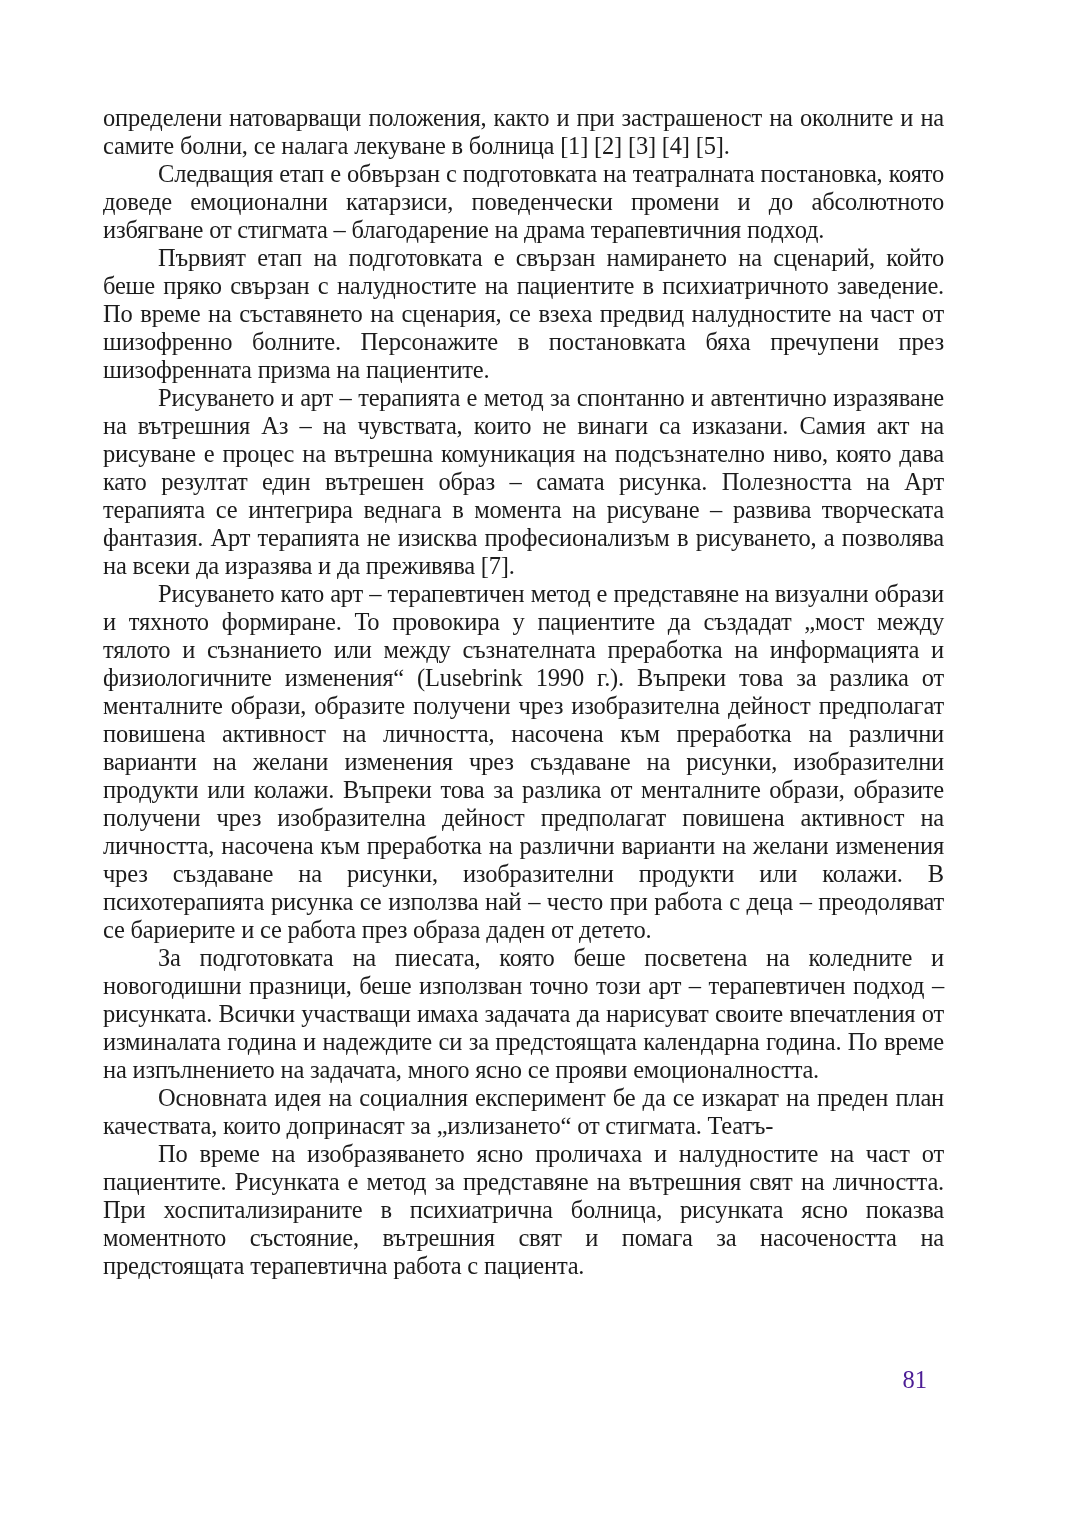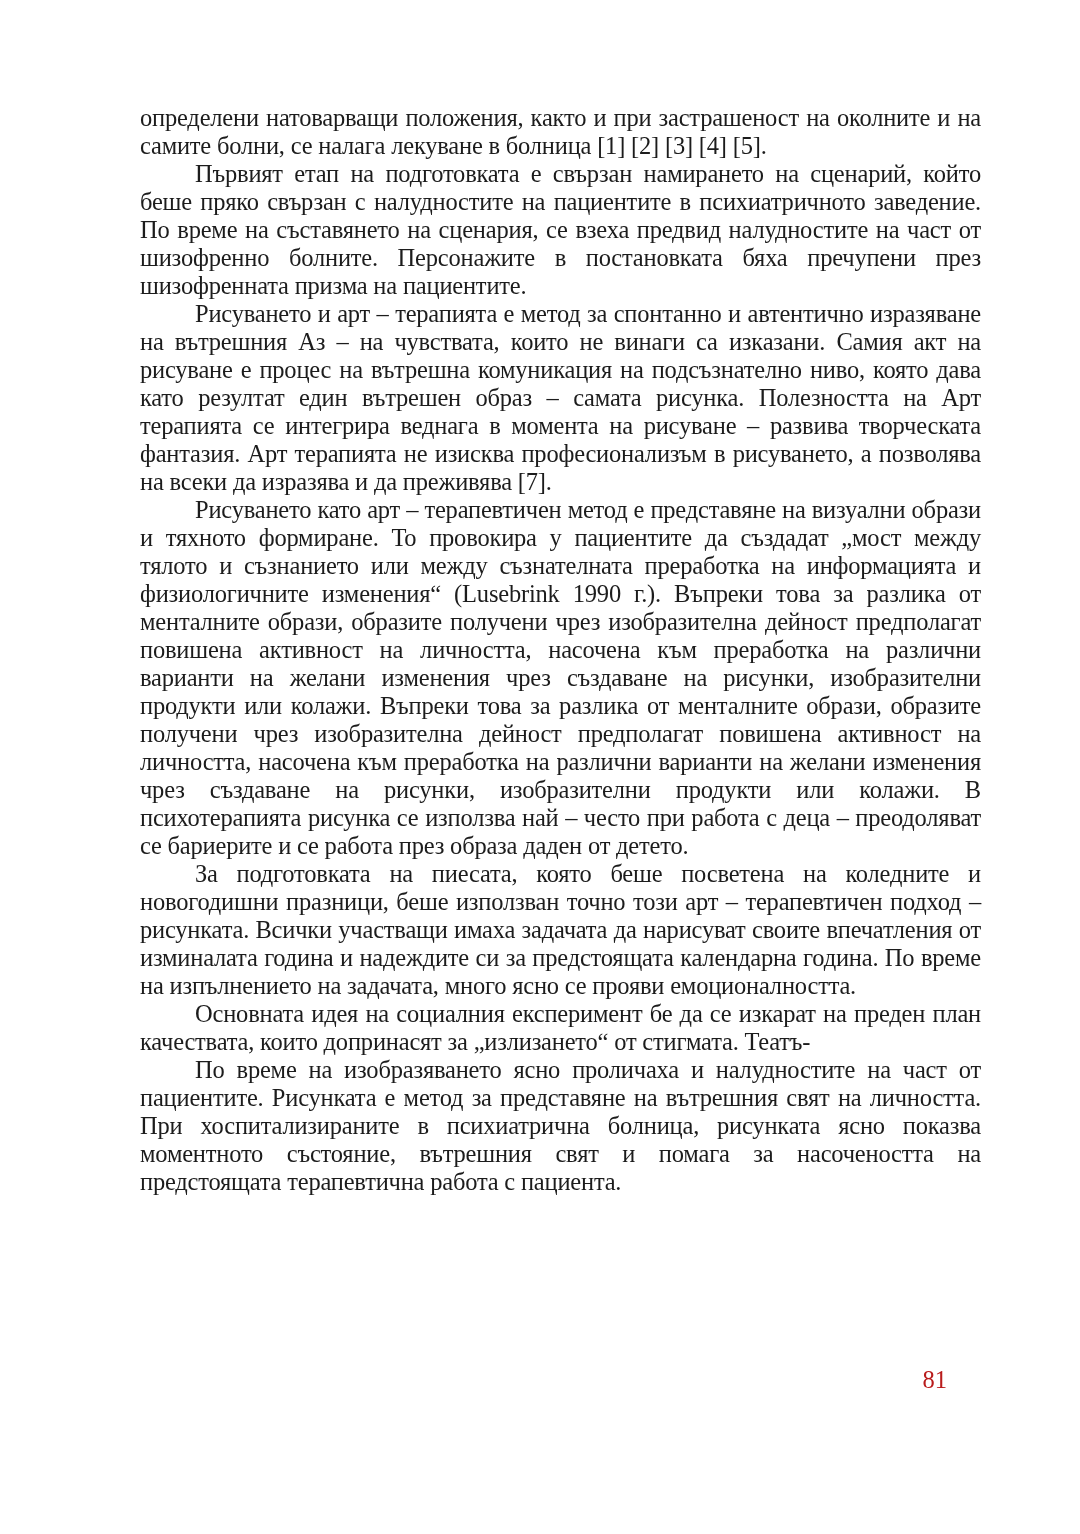--- a/index.html
+++ b/index.html
@@ -12,21 +12,20 @@
     height: 1534px;
     position: relative;
     font-family: "Liberation Serif", "DejaVu Serif", serif;
     color: #1c1c1c;
     overflow: hidden;
   }
   .page {
     position: absolute;
     inset: 0;
     background: #ffffff;
-    margin-left: 37px;
   }
   .text-block {
     position: absolute;
     left: 103px;
     top: 104px;
     width: 841px;
     font-size: 24.5px;
     line-height: 28px;
     text-align: justify;
     letter-spacing: -0.2px;
@@ -36,32 +35,33 @@
     padding: 0;
     text-indent: 55px;
     hyphens: auto;
   }
   .text-block p.continuation {
     text-indent: 0;
   }
   .page-number {
     position: absolute;
     top: 1366px;
-    right: 133px;
+    right: 153px;
     font-size: 24.5px;
     line-height: 28px;
-    color: #b91c1c;
+    color: #4c1d95;
   }
 </style>
 </head>
 <body>
 
 <div class="page">
   <div class="text-block">
     <p class="continuation">определени натоварващи положения, както и при застрашеност на околните и на самите болни, се налага лекуване в болница [1] [2] [3] [4] [5].</p>
+    <p>Следващия етап е обвързан с подготовката на театралната постановка, която доведе емоционални катарзиси, поведенчески промени и до абсолютното избягване от стигмата – благодарение на драма терапевтичния подход.</p>
     <p>Първият етап на подготовката е свързан намирането на сценарий, който беше пряко свързан с налудностите на пациентите в психиатричното заведение. По време на съставянето на сценария, се взеха предвид налудностите на част от шизофренно болните. Персонажите в постановката бяха пречупени през шизофренната призма на пациентите.</p>
     <p>Рисуването и арт – терапията е метод за спонтанно и автентично изразяване на вътрешния Аз – на чувствата, които не винаги са изказани. Самия акт на рисуване е процес на вътрешна комуникация на подсъзнателно ниво, която дава като резултат един вътрешен образ – самата рисунка. Полезността на Арт терапията се интегрира веднага в момента на рисуване – развива творческата фантазия. Арт терапията не изисква професионализъм в рисуването, а позволява на всеки да изразява и да преживява [7].</p>
     <p>Рисуването като арт – терапевтичен метод е представяне на визуални образи и тяхното формиране. То провокира у пациентите да създадат „мост между тялото и съзнанието или между съзнателната преработка на информацията и физиологичните изменения“ (Lusebrink 1990 г.). Въпреки това за разлика от менталните образи, образите получени чрез изобразителна дейност предполагат повишена активност на личността, насочена към преработка на различни варианти на желани изменения чрез създаване на рисунки, изобразителни продукти или колажи. Въпреки това за разлика от менталните образи, образите получени чрез изобразителна дейност предполагат повишена активност на личността, насочена към преработка на различни варианти на желани изменения чрез създаване на рисунки, изобразителни продукти или колажи. В психотерапията рисунка се използва най – често при работа с деца – преодоляват се бариерите и се работа през образа даден от детето.</p>
     <p>За подготовката на пиесата, която беше посветена на коледните и новогодишни празници, беше използван точно този арт – терапевтичен подход – рисунката. Всички участващи имаха задачата да нарисуват своите впечатления от изминалата година и надеждите си за предстоящата календарна година. По време на изпълнението на задачата, много ясно се прояви емоционалността.</p>
     <p>Основната идея на социалния експеримент бе да се изкарат на преден план качествата, които допринасят за „излизането“ от стигмата. Театъ-</p>
     <p>По време на изобразяването ясно проличаха и налудностите на част от пациентите. Рисунката е метод за представяне на вътрешния свят на личността. При хоспитализираните в психиатрична болница, рисунката ясно показва моментното състояние, вътрешния свят и помага за насочеността на предстоящата терапевтична работа с пациента.</p>
   </div>
   <div class="page-number">81</div>
 </div>
 

